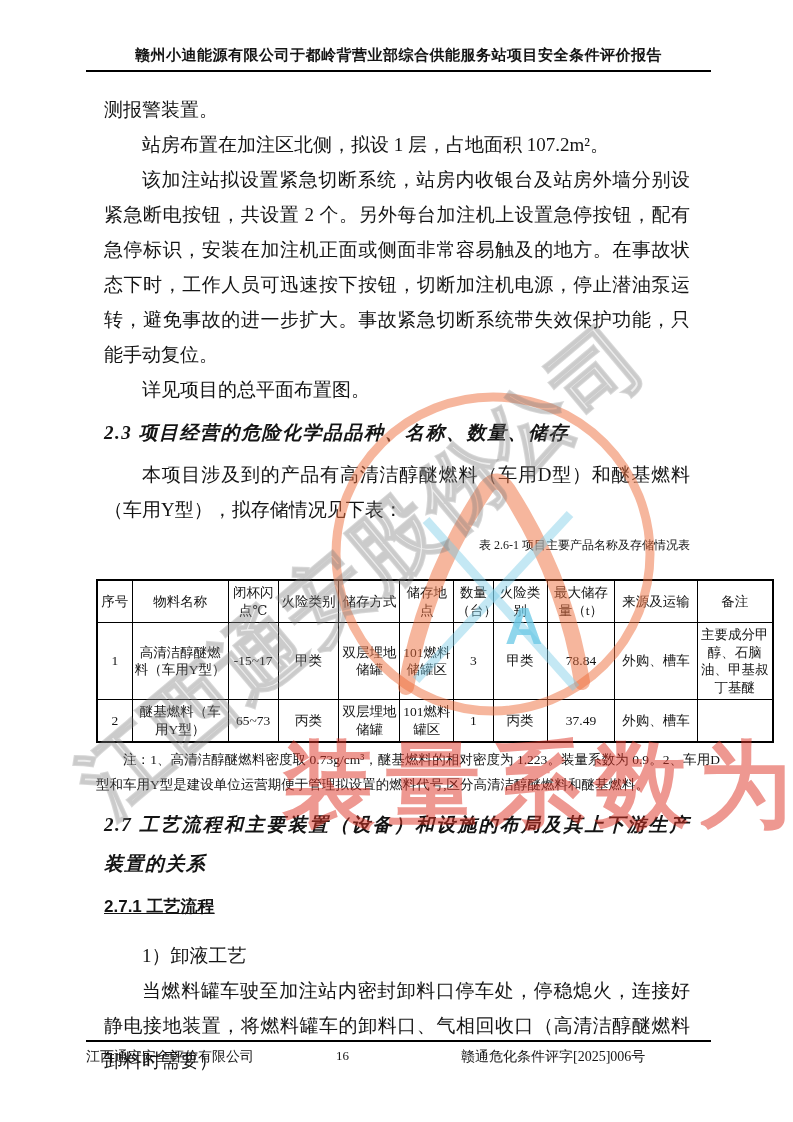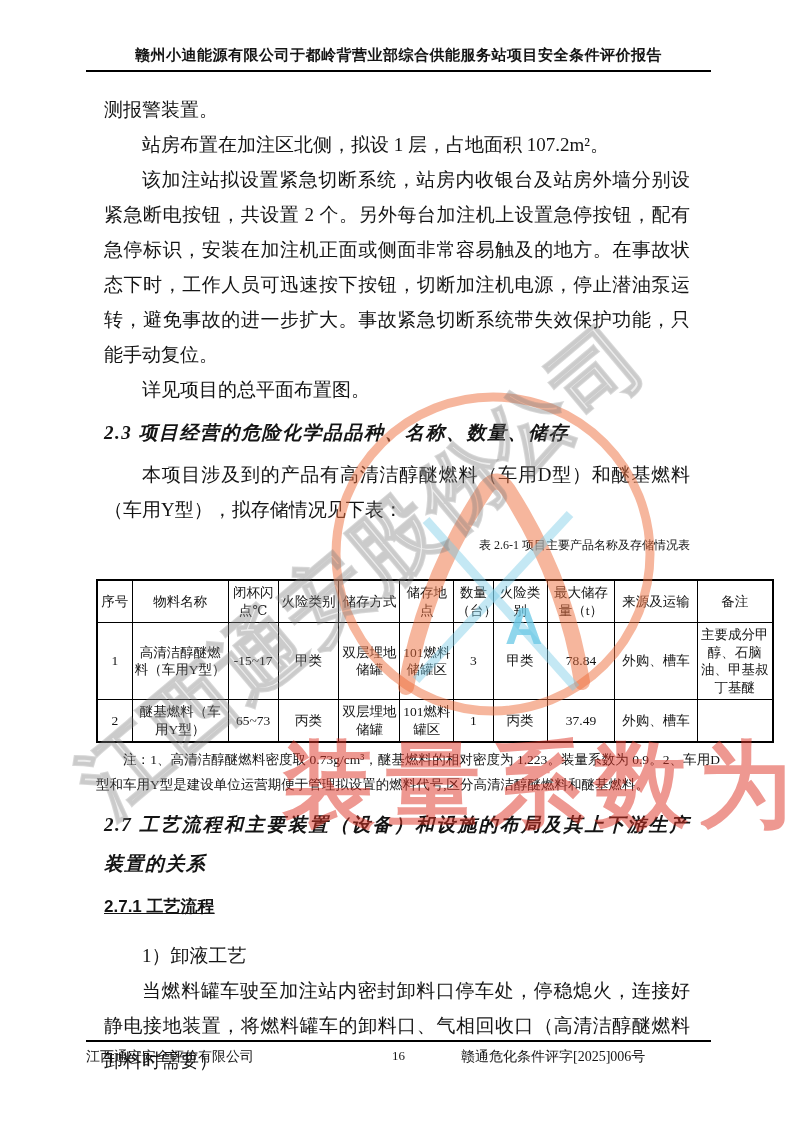--- a/index.html
+++ b/index.html
@@ -47,21 +47,21 @@
     margin:8px 0 15px 0; font-size:17px; line-height:32px; font-weight:bold;
     font-family:"Liberation Sans","DejaVu Sans",sans-serif; font-style:normal;text-decoration:underline;
   }
   
   .footer{
     position:absolute; top:1040px; left:86px; right:82px; z-index:4;
     border-top:2px solid #000; padding-top:6px;
     display:flex; align-items:flex-start; font-size:14px;
   }
   .footer .f-left{ width:250px; text-align:left; }
-  .footer .f-center{ flex:1; text-align:center; font-size:13px; }
+  .footer .f-center{ flex:1; text-align:left; font-size:13px; }
   .footer .f-right{ width:250px; text-align:left; }
   
   .watermark-layer{ position:absolute; inset:0; z-index:3; pointer-events:none; }
   .wm-logo{ position:absolute; left:318px; top:382px; }
   .wm-diagonal{
     position:absolute; left:92px; top:738px; white-space:nowrap;
     font-size:86px; font-weight:bold; letter-spacing:2px;
     transform:rotate(-40deg); transform-origin:0 50%;
     color:rgba(130,130,130,0.14);
     -webkit-text-stroke:2px rgba(125,125,125,0.30);

